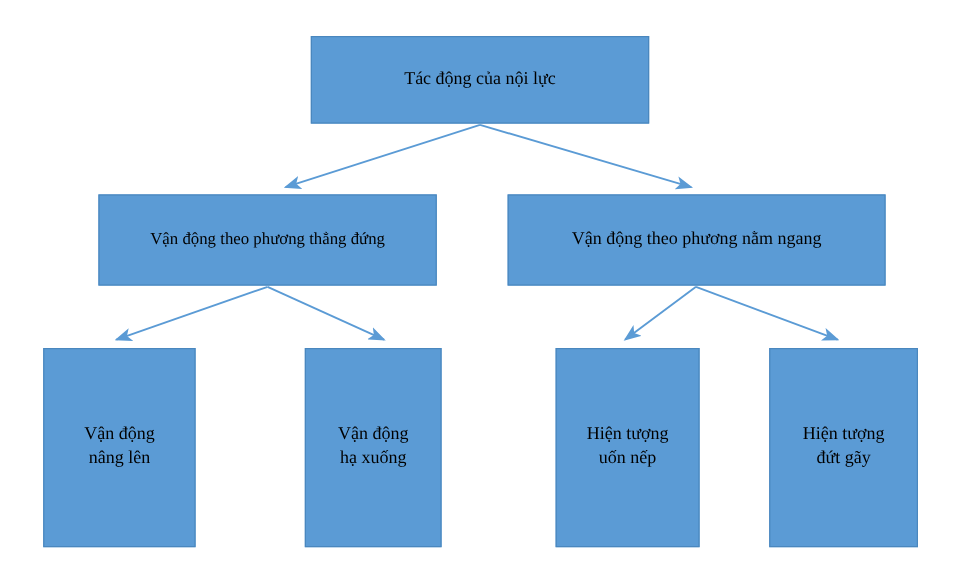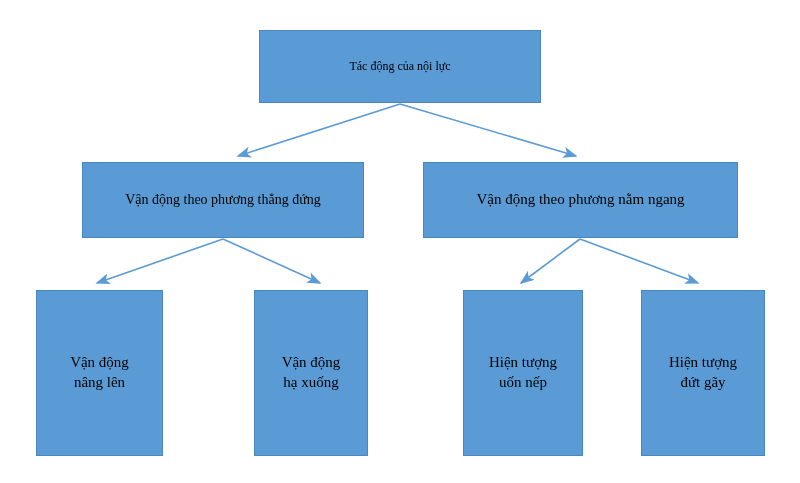--- a/index.html
+++ b/index.html
@@ -43,21 +43,21 @@
     display: block;
     width: 100%;
     white-space: pre-line;
   }
   
   #node-root {
     left: 259px;
     top: 30px;
     width: 282px;
     height: 73px;
-    font-size: 12px;
+    font-size: 15px;
   }
   
   #node-vertical {
     left: 82px;
     top: 162px;
     width: 282px;
     height: 76px;
     font-size: 14px;
   }
   #node-horizontal {

